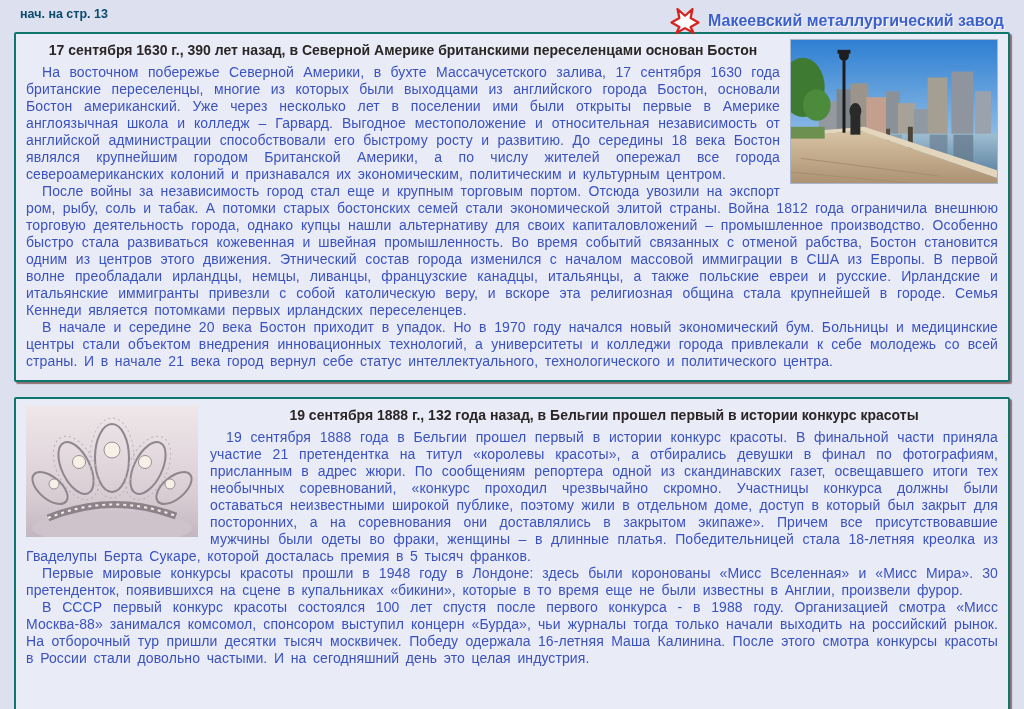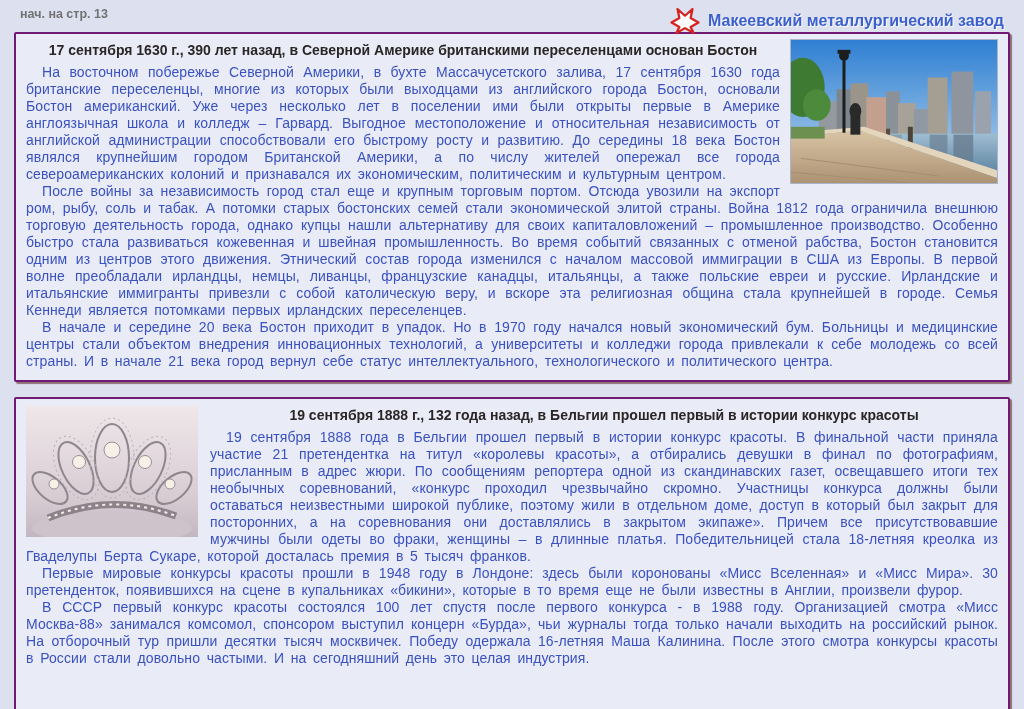--- a/index.html
+++ b/index.html
@@ -6,29 +6,29 @@
   html,body { width:1024px; height:709px; }
   body {
     background:#dce0ef;
     font-family:"Liberation Sans", sans-serif;
     overflow:hidden;
   }
   .page-header{
     display:flex; justify-content:space-between; align-items:flex-start;
     padding:7px 20px 3px 20px; height:32px;
   }
-  .continued-note{ color:#737373; font-weight:bold; font-size:12.5px; }
+  .continued-note{ color:#0c4a6e; font-weight:bold; font-size:12.5px; }
   .brand{ display:flex; align-items:center; gap:8px; }
   .brand-name{
     color:#3c60cc; font-weight:bold; font-size:16px;
     text-shadow:1px 1px 1px rgba(255,255,255,0.95);
   }
   .article{
     margin:0 14px; background:#e9ebf7;
-    border:2px solid #701a75; border-radius:2px;
+    border:2px solid #0f766e; border-radius:2px;
     box-shadow:2px 2px 1px #8d6f73;
     padding:5px 10px 6px 10px;
     color:#3a52c0;
     overflow:hidden;
   }
   .article-1{ height:350px; }
   .article-2{ height:316px; margin-top:15px; }
   .article h2{
     font-size:14px; font-weight:bold; text-align:center;
     color:#2b2626; margin:2px 0 5px 0; line-height:18px;

